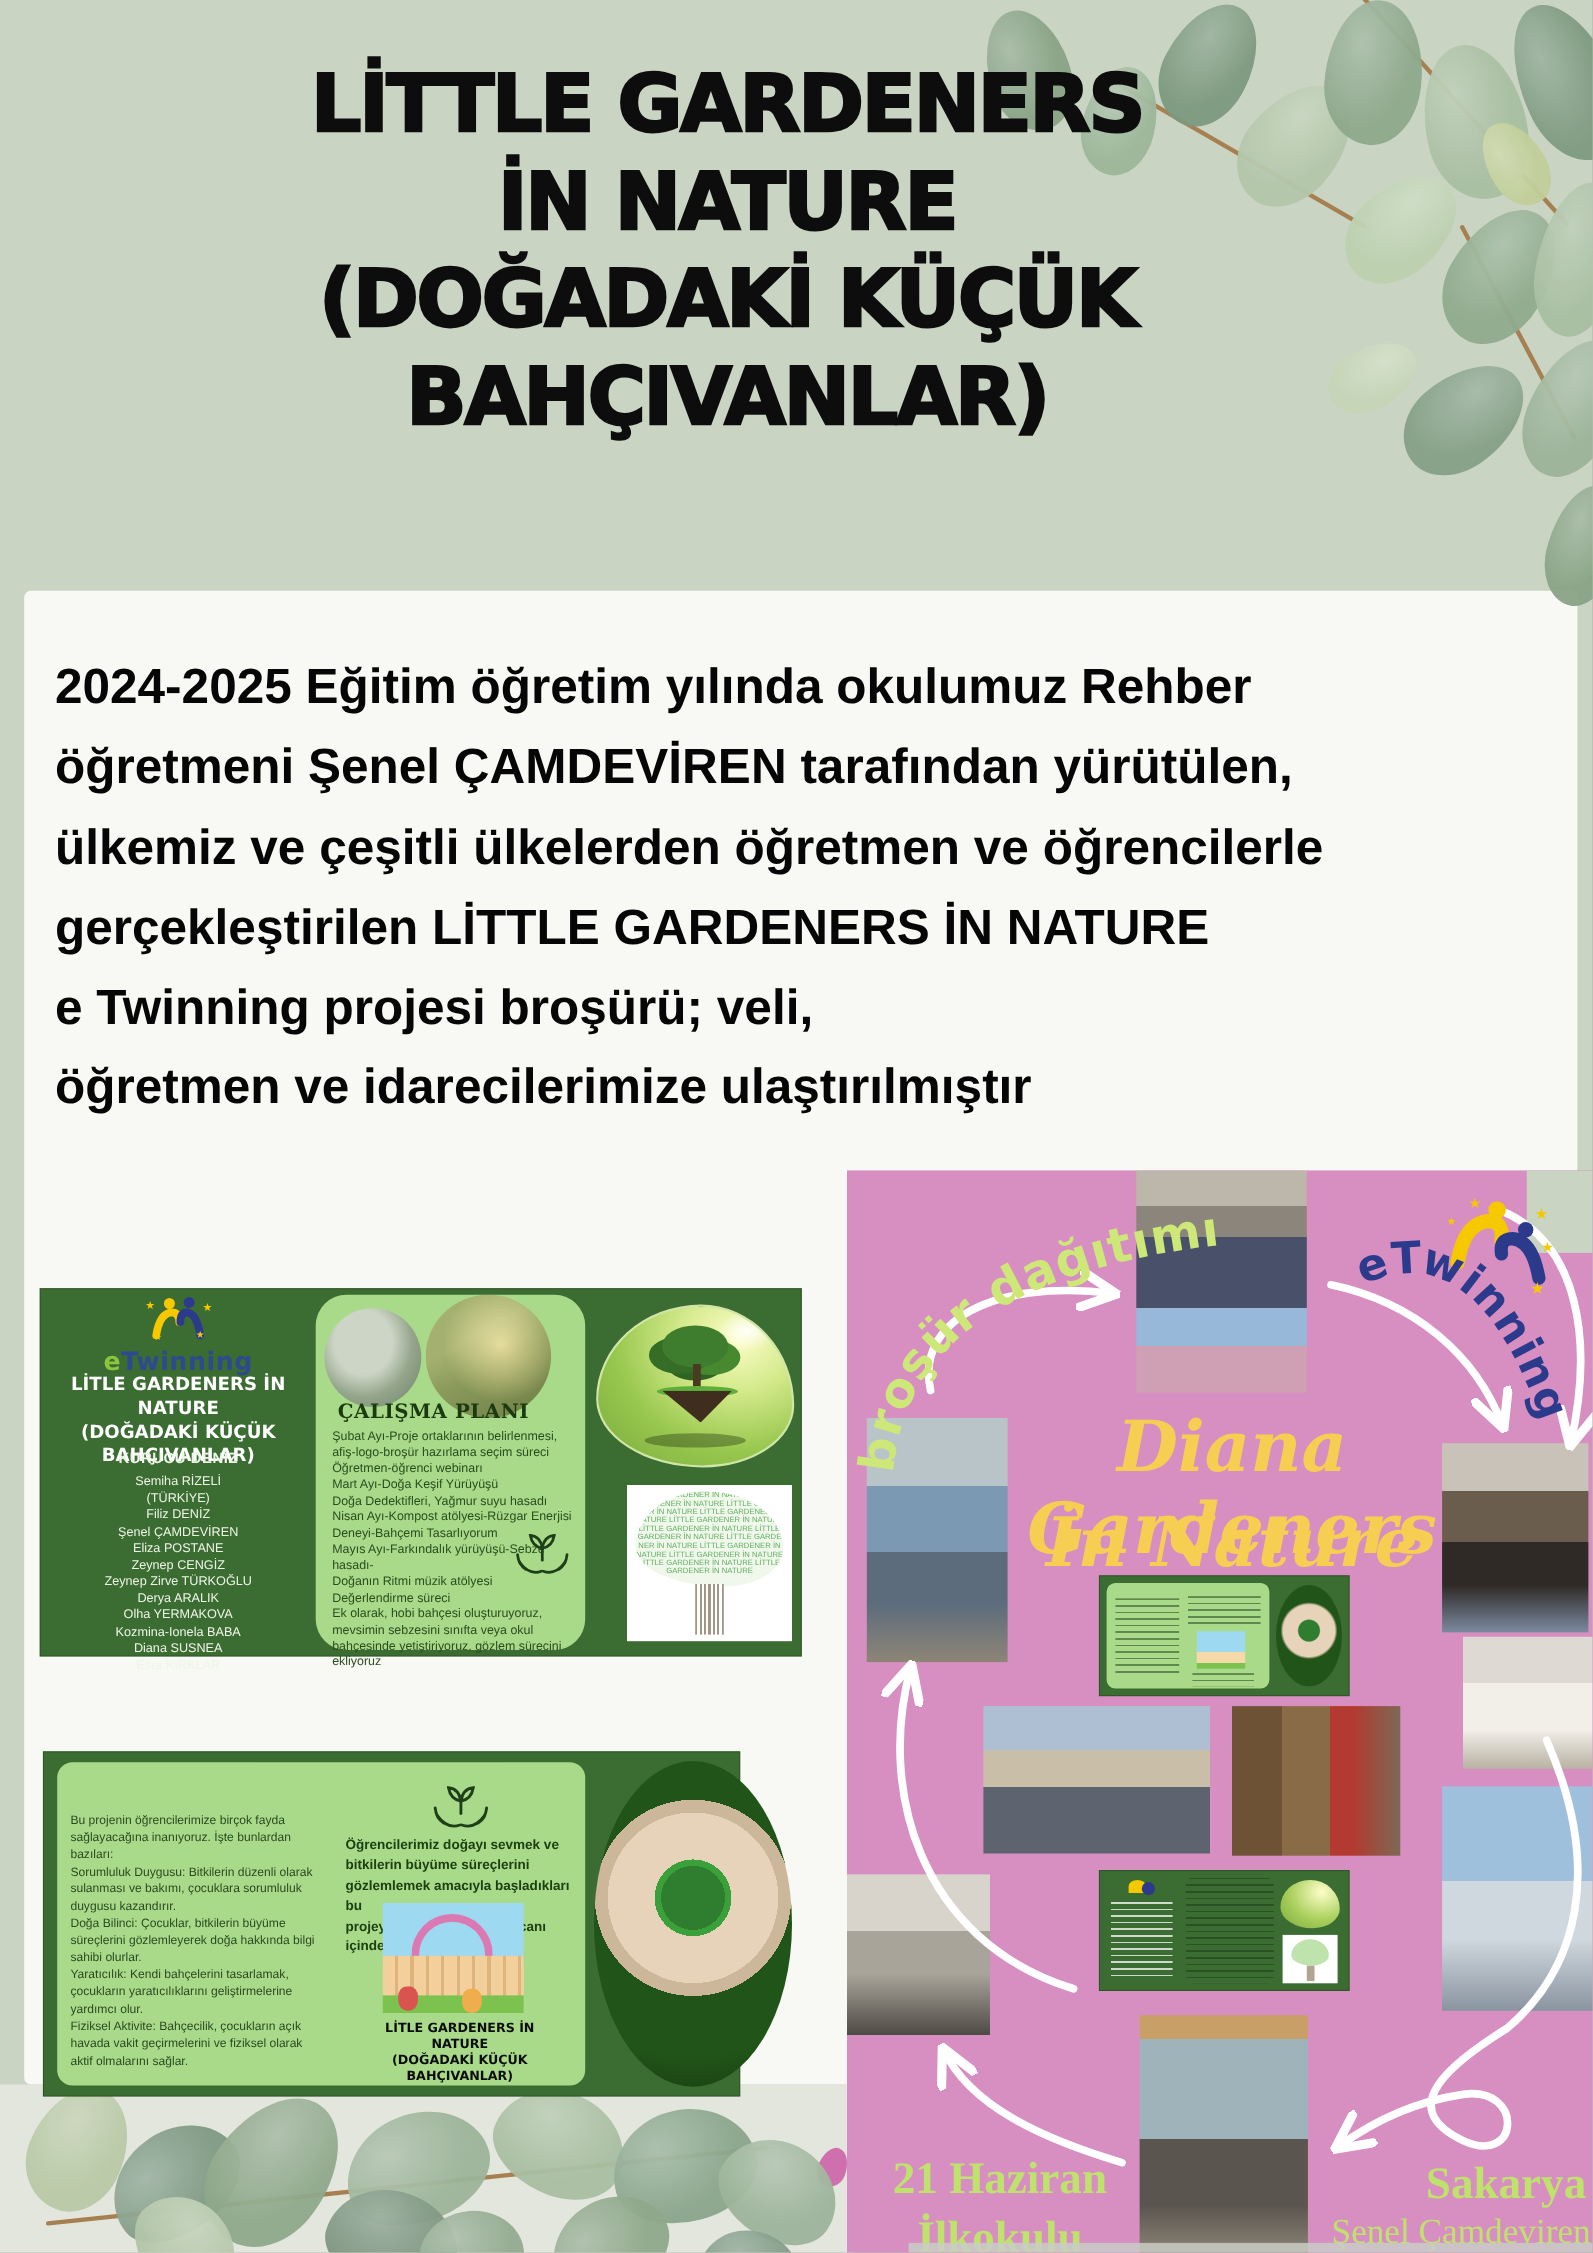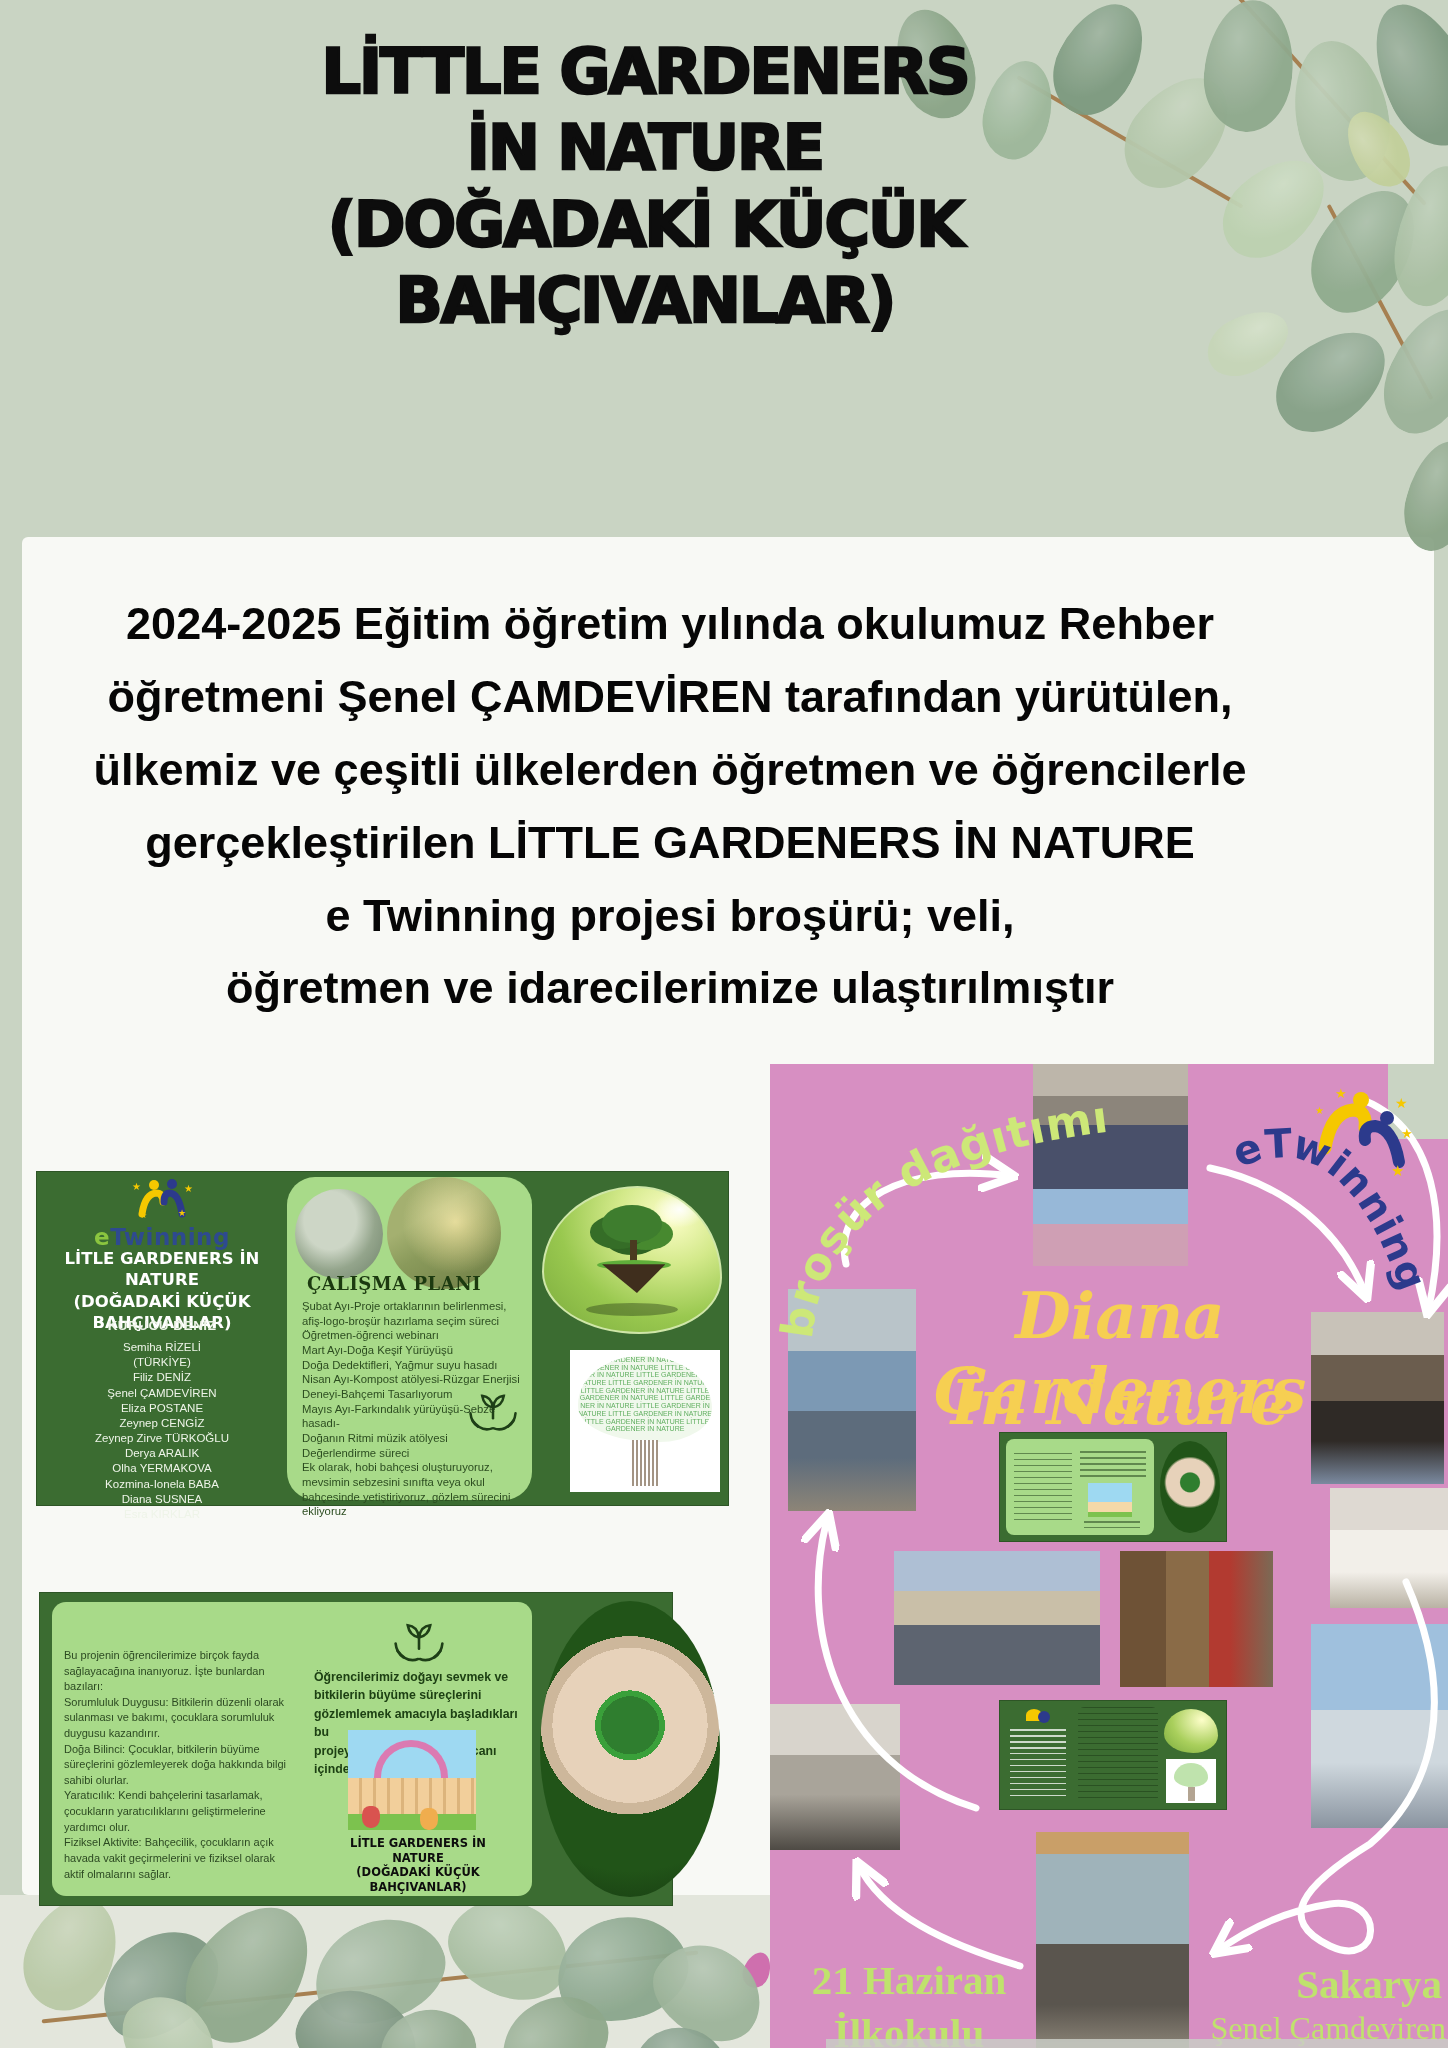--- a/index.html
+++ b/index.html
@@ -13,24 +13,24 @@
   .white-box{position:absolute;left:22px;top:537px;width:1412px;height:1358px;
              background:#f8f9f5;border-radius:6px;}
   .decor{position:absolute;left:0;top:0;width:1448px;height:2048px;pointer-events:none;}
   .leafband{position:absolute;left:0;top:1895px;width:776px;height:153px;background:#e3e6dc;}
   .leaf{position:absolute;border-radius:50% 50% 48% 52%/58% 56% 44% 42%;opacity:.95;}
   .stem{position:absolute;height:4px;border-radius:2px;background:#a68051;}
   .petal{position:absolute;left:744px;top:1952px;width:26px;height:36px;border-radius:50% 50% 50% 50%/60% 60% 40% 40%;
          background:#cf6fae;transform:rotate(20deg);}
 
   
-  .main-title{position:absolute;left:0;top:34px;width:1290px;margin:0;text-align:center;
-      font-family:"DejaVu Sans",sans-serif;font-weight:800;font-size:62px;line-height:1.23;
+  .main-title{position:absolute;left:0;top:34px;width:1290px;margin:16px;text-align:center;
+      font-family:"DejaVu Sans",sans-serif;font-weight:800;font-size:72px;line-height:1.23;
       letter-spacing:-2px;color:#0d0d0d;-webkit-text-stroke:2.5px #0d0d0d;}
-  .intro{position:absolute;left:50px;top:588px;width:1240px;margin:0;text-align:center;
+  .intro{position:absolute;left:50px;top:588px;width:1240px;margin:0;
       font-family:"Liberation Sans",sans-serif;font-weight:bold;font-size:45px;line-height:1.62;color:#060606;}
 
   
   .brochure{position:absolute;background:#3b6c31;box-shadow:0 0 0 1px #2e5526;}
   .lightpanel{position:absolute;background:#a8da89;border-radius:28px;}
   .circle-photo{position:absolute;border-radius:50%;}
 
   
   #bf{left:37px;top:1172px;width:691px;height:333px;}
   .etw-row{position:absolute;left:30px;top:6px;width:190px;height:66px;text-align:center;}

